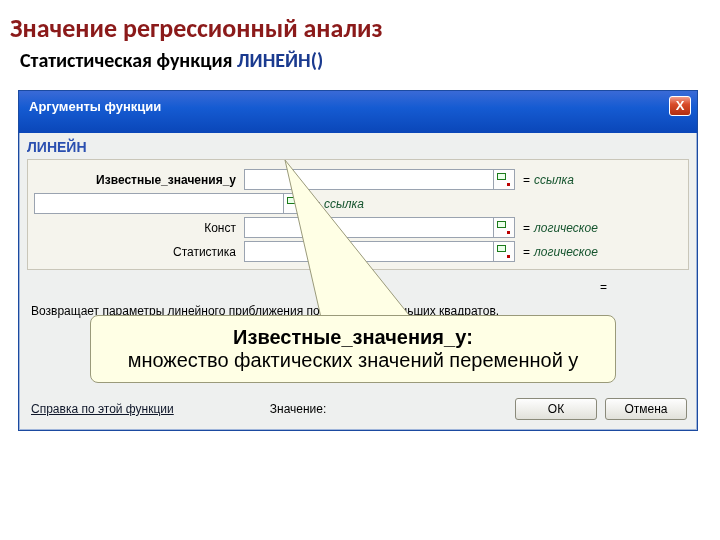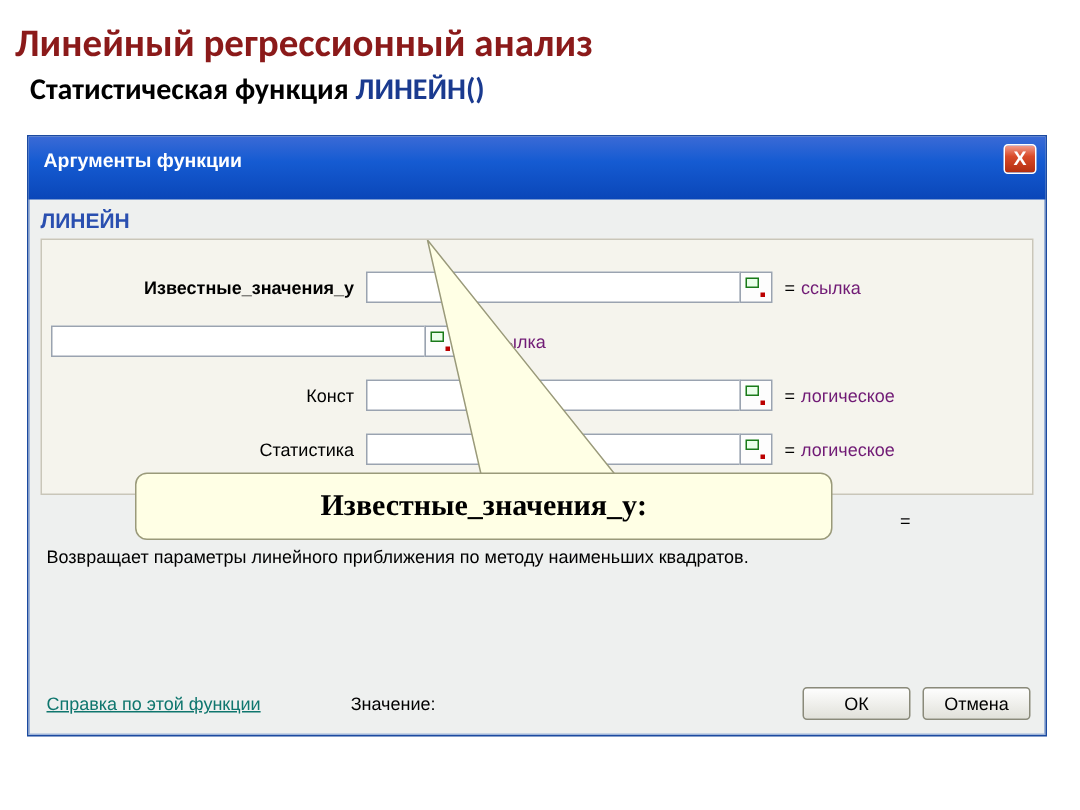--- a/index.html
+++ b/index.html
@@ -63,21 +63,21 @@
   }
   .arg-block {
     border: 1px solid #c9c6b9;
     margin: 2px 8px 6px 8px;
     background: #f5f4ed;
     padding: 6px 6px 4px 6px;
   }
   .arg-row {
     display: flex;
     align-items: center;
-    margin: 15px 0;
+    margin: 3px 0;
     font-size: 12px;
   }
   .arg-label {
     width: 210px;
     text-align: right;
     padding-right: 8px;
   }
   .arg-label.bold { font-weight: bold; }
   .arg-input {
     width: 250px;
@@ -95,71 +95,71 @@
     display: inline-flex;
     align-items: center;
     justify-content: center;
     font-size: 9px;
     color: #b22;
     position: relative;
   }
   .ref-btn .mini { width:9px; height:7px; border:1px solid #1a7a1a; background:#eaffea; position:absolute; top:3px; left:3px; }
   .ref-btn .dot { width:3px; height:3px; background:#b00; position:absolute; bottom:3px; right:4px; }
   .arg-eq { margin: 0 4px 0 8px; }
-  .arg-val { color: #701a75; }
+  .arg-val { color: #14532d; font-style: italic; }
   .desc {
     font-size: 12px;
     padding: 8px 12px 2px 12px;
   }
   .desc-eq { text-align: right; padding: 4px 90px 2px 0; font-size:12px; }
   .bottom-row {
     display: flex;
     align-items: center;
     padding: 8px 10px 10px 12px;
     font-size: 12px;
   }
-  .help-link { color: #0f766e; text-decoration: underline; }
-  .value-lbl { margin-left: 60px; text-align: right; }
+  .help-link { color: #0f172a; text-decoration: underline; }
+  .value-lbl { margin-left: 96px; text-align: right; }
   .btn {
-    width: 72px; height: 22px;
+    width: 82px; height: 22px;
     background: linear-gradient(to bottom, #fefefe, #e1e1da);
     border: 1px solid #8a8a7a;
     border-radius: 3px;
     font-size: 12px;
     margin-left: 8px;
     text-align: center;
     line-height: 20px;
   }
   .btn-wrap { margin-left: auto; display: flex; }
   .callout {
     position: absolute;
     left: 90px; top: 315px;
-    width: 465px;
+    width: 526px;
     background: #ffffe5;
     border: 1px solid #9a9a7a;
     border-radius: 8px;
     padding: 10px 0;
-    font-family: Liberation Serif, serif;
+    font-family: Liberation Sans, sans-serif;
     font-size: 20px;
     text-align: center;
     z-index: 10;
   }
   .callout-title { font-weight: bold; }
   .pointer {
     position: absolute;
     left: 265px; top: 160px;
     width: 200px; height: 200px;
     z-index: 9;
     pointer-events: none;
   }
 </style>
 </head>
 <body>
 
-<div class="slide-title">Линейный регрессионный анализ</div>
+<div class="slide-title">Значение регрессионный анализ</div>
 <div class="slide-sub">
   <span>Статистическая функция </span><span class="fn">ЛИНЕЙН()</span>
 </div>
 
 <div class="dlg">
   <div class="titlebar">
     <span>Аргументы функции</span>
     <span class="closebtn">X</span>
   </div>
   <div class="fn-name">ЛИНЕЙН</div>
@@ -216,13 +216,14 @@
     </div>
   </div>
 </div>
 
 <svg class="pointer" viewBox="0 0 200 200">
   <polygon points="20,0 60,175 160,175" fill="#ffffe5" stroke="#9a9a7a" stroke-width="1"></polygon>
 </svg>
 
 <div class="callout">
   <div class="callout-title">Известные_значения_y:</div>
+  <div>множество фактических значений переменной y</div>
 </div>
 
 </body></html>

